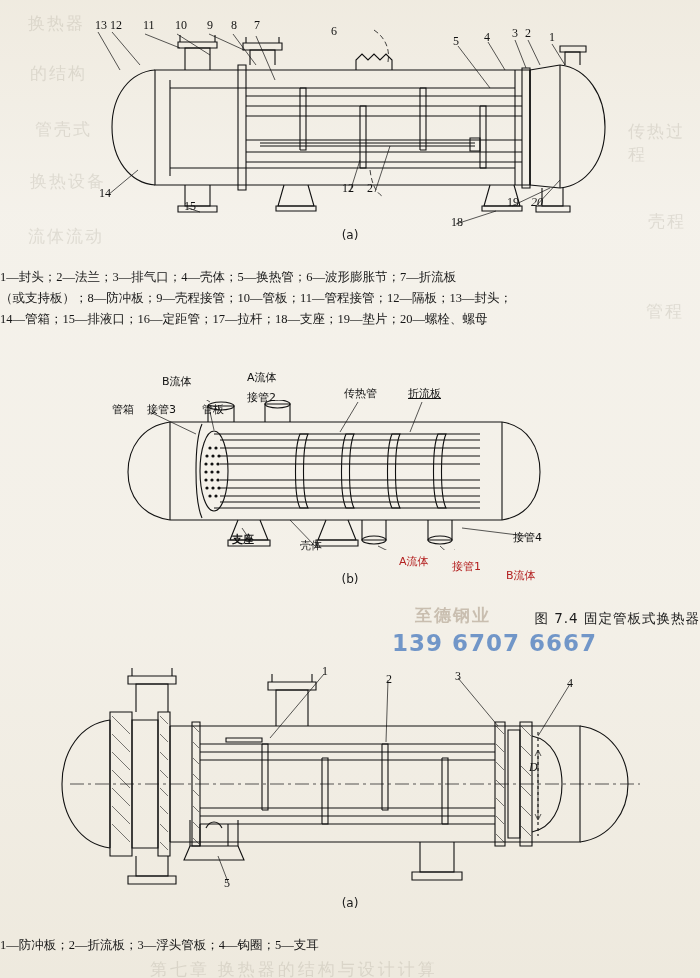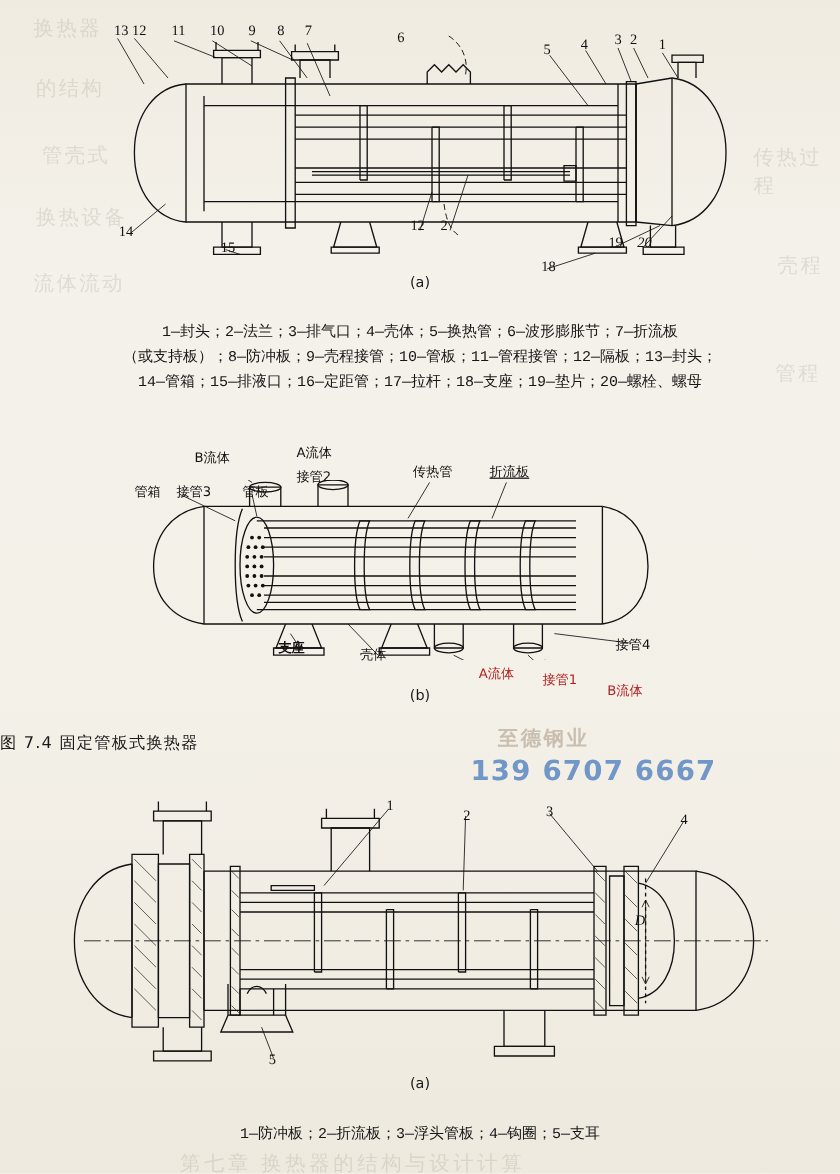--- a/index.html
+++ b/index.html
@@ -38,44 +38,44 @@
   .caption {
     position: absolute;
     width: 100%;
     text-align: center;
     font-size: 12px;
     font-family: "DejaVu Sans", sans-serif;
   }
   .legend {
     position: absolute;
     width: 100%;
-    text-align: center;
+    text-align: left;
     font-size: 12.5px;
     line-height: 20px;
-    font-family: Liberation Mono, monospace;
+    font-family: Liberation Serif, serif;
     color: #161616;
   }
   .lbl {
     position: absolute;
     font-size: 11px;
     font-family: "DejaVu Sans", sans-serif;
     color: #111;
     white-space: nowrap;
   }
   .lbl.num {
     font-family: "Liberation Serif", serif;
     font-size: 12px;
   }
   .lbl.red {
     color: #b32020;
   }
   .figtitle {
     position: absolute;
     width: 100%;
-    text-align: left;
+    text-align: right;
     font-size: 13.5px;
     font-family: "DejaVu Sans", sans-serif;
     letter-spacing: 1px;
   }
   .watermark {
     position: absolute;
     pointer-events: none;
     user-select: none;
   }
   .wm-text {

